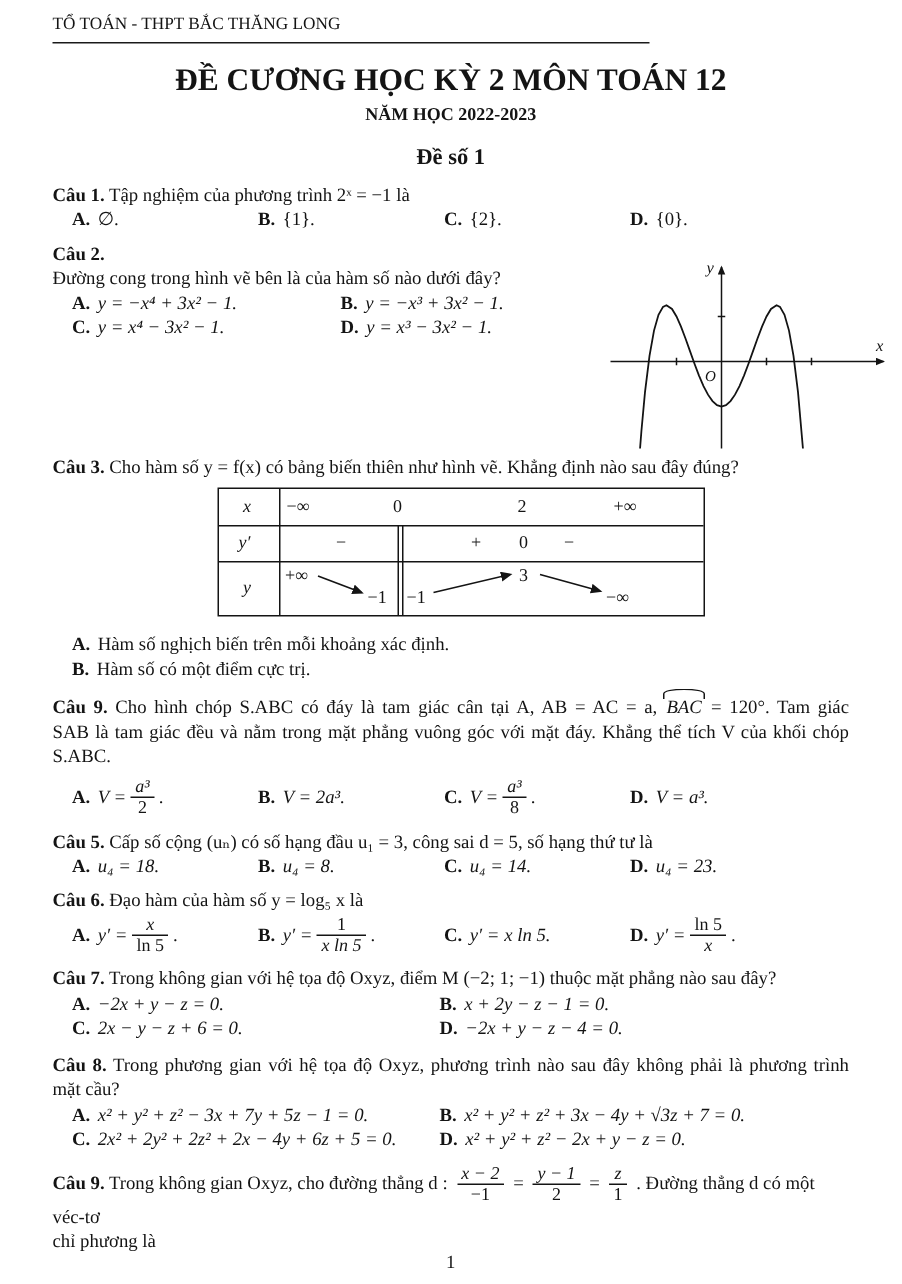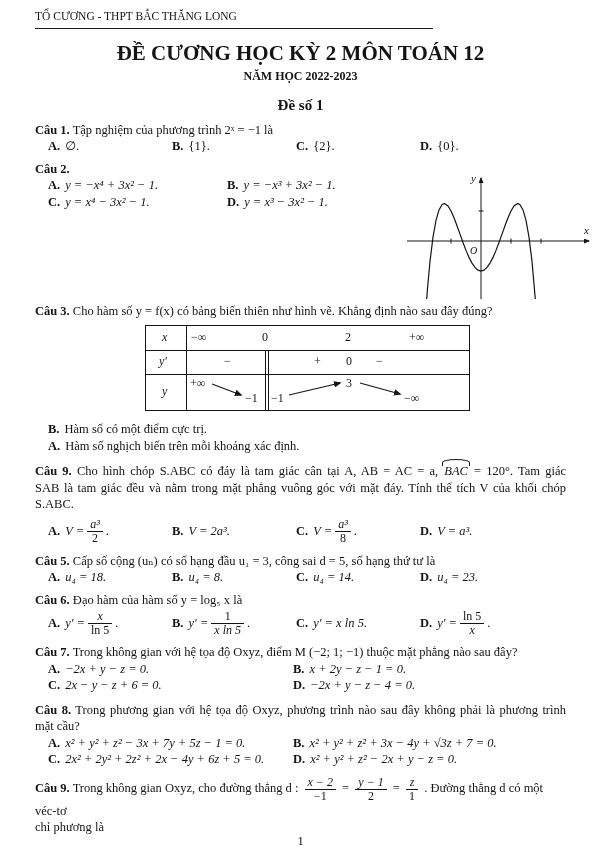--- a/index.html
+++ b/index.html
@@ -43,39 +43,40 @@
   .fig{position:absolute;left:368px;top:8px;width:200px;height:132px;}
   .fig svg{display:block;}
   .pagenum{position:absolute;left:0;right:0;bottom:7px;text-align:center;font-size:12.5px;}
 </style>
 </head>
 <body>
 
 <div class="page">
 
   <div class="header">
-    <span>TỔ CƯƠNG - THPT BẮC THĂNG LONG</span>
+    <span>TỔ TOÁN - THPT BẮC THĂNG LONG</span>
   </div>
 
   <div class="title1">ĐỀ CƯƠNG HỌC KỲ 2 MÔN TOÁN 12</div>
   <div class="title2">NĂM HỌC 2022-2023</div>
   <div class="examset">Đề số 1</div>
 
   <div class="q" style="margin-top:8px;">
     <div><span class="qlabel">Câu 1.</span> <span>Tập nghiệm của phương trình 2ˣ = −1 là</span></div>
     <div class="opts g4">
       <span class="opt"><span class="ol">A.</span><span>∅.</span></span>
       <span class="opt"><span class="ol">B.</span><span>{1}.</span></span>
       <span class="opt"><span class="ol">C.</span><span>{2}.</span></span>
       <span class="opt"><span class="ol">D.</span><span>{0}.</span></span>
     </div>
   </div>
 
   <div class="q" style="position:relative;min-height:136px;">
     <div class="qlabel">Câu 2.</div>
+    <div>Đường cong trong hình vẽ bên là của hàm số nào dưới đây?</div>
     <div class="opts g2n">
       <span class="opt"><span class="ol">A.</span><span class="m">y = −x⁴ + 3x² − 1.</span></span>
       <span class="opt"><span class="ol">B.</span><span class="m">y = −x³ + 3x² − 1.</span></span>
       <span class="opt"><span class="ol">C.</span><span class="m">y = x⁴ − 3x² − 1.</span></span>
       <span class="opt"><span class="ol">D.</span><span class="m">y = x³ − 3x² − 1.</span></span>
     </div>
     <div class="fig">
       <svg width="200" height="132" viewBox="0 0 200 132">
         <defs>
           <marker id="ar" markerWidth="8" markerHeight="8" refX="5" refY="2.5" orient="auto">
@@ -131,28 +132,28 @@
           <marker id="ah" markerWidth="8" markerHeight="8" refX="5.5" refY="3" orient="auto">
             <path d="M0,0 L7,3 L0,6 z" fill="#141414"></path>
           </marker>
         </defs>
         <line x1="66" y1="58" x2="95" y2="69" stroke="#141414" stroke-width="1.1" marker-end="url(#ah)"></line>
         <line x1="143" y1="69" x2="194" y2="57" stroke="#141414" stroke-width="1.1" marker-end="url(#ah)"></line>
         <line x1="214" y1="57" x2="254" y2="68" stroke="#141414" stroke-width="1.1" marker-end="url(#ah)"></line>
       </svg>
     </div>
     <div class="opts g1">
+      <span class="opt"><span class="ol">A.</span><span>Hàm số nghịch biến trên mỗi khoảng xác định.</span></span>
       <span class="opt"><span class="ol">B.</span><span>Hàm số có một điểm cực trị.</span></span>
-      <span class="opt"><span class="ol">A.</span><span>Hàm số nghịch biến trên mỗi khoảng xác định.</span></span>
     </div>
   </div>
 
   <div class="q" style="margin-top:9px;">
     <div class="just"><span class="qlabel">Câu 9.</span> <span>Cho hình chóp S.ABC có đáy là tam giác cân tại A, AB = AC = a,</span> <span class="hat m">BAC</span> <span>= 120°. Tam giác</span></div>
-    <div class="just">SAB là tam giác đều và nằm trong mặt phẳng vuông góc với mặt đáy. Tính thể tích V của khối chóp</div>
+    <div class="just">SAB là tam giác đều và nằm trong mặt phẳng vuông góc với mặt đáy. Khẳng thể tích V của khối chóp</div>
     <div>S.ABC.</div>
     <div class="optrow" style="margin-top:4px;">
       <span class="opt w">
           <span class="ol">A.</span>
           <span class="m">V =</span>
           <span class="frac">
             <span class="num m">a³</span>
             <span class="den">2</span>
           </span>
           <span>.</span>

